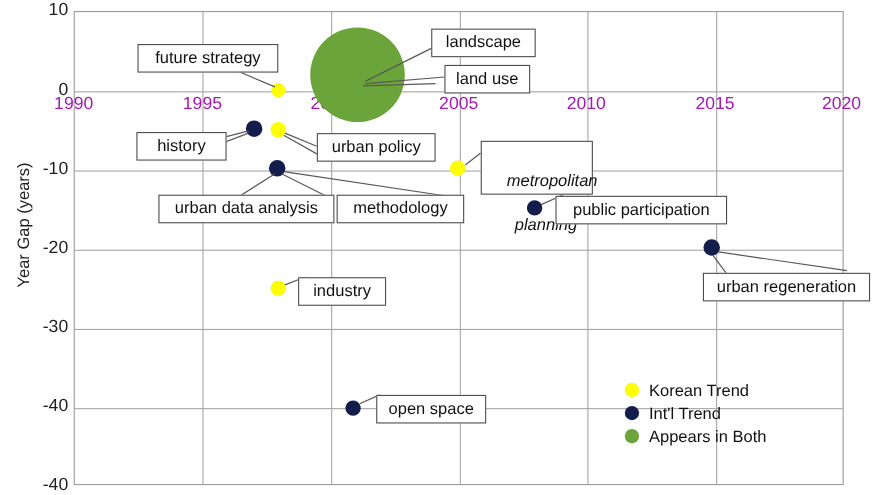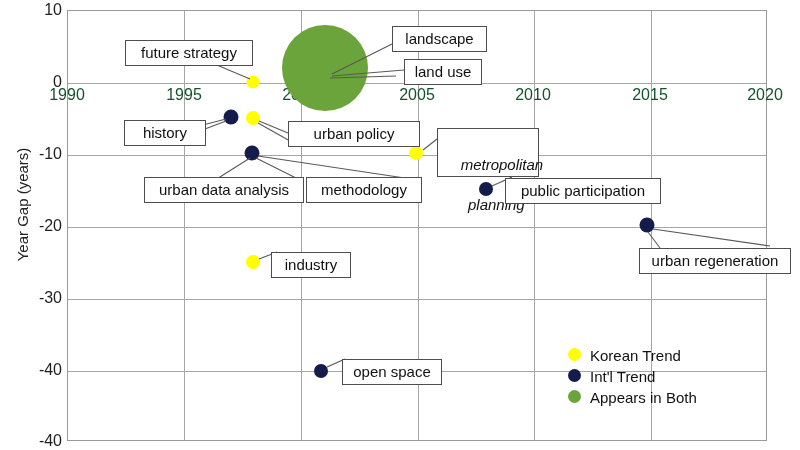--- a/index.html
+++ b/index.html
@@ -62,21 +62,21 @@
   #y-ticks {
     position: absolute;
     left: 0; top: 0;
     width: 62px; height: 450px;
   }
   .xtick {
     position: absolute;
     top: 86px;
     font-size: 16px;
     line-height: 18px;
-    color: #14532d;
+    color: #a21caf;
     transform: translateX(-50%);
     white-space: nowrap;
   }
   #y-axis-title {
     position: absolute;
     left: -78px;
     top: 196px;
     width: 200px;
     text-align: center;
     font-size: 15px;
@@ -232,21 +232,21 @@
   </svg>
 
   <div class="callout" style="left:125px; top:40px; width:128px;">future strategy</div>
 
   <div class="callout" style="left:392px; top:26px; width:95px;">landscape</div>
 
   <div class="callout" style="left:404px; top:59px; width:78px;">land use</div>
 
   <div class="callout" style="left:124px; top:120px; width:82px;">history</div>
 
-  <div class="callout" style="left:288px; top:121px; width:132px;">urban policy</div>
+  <div class="callout" style="left:288px; top:121px; width:108px;">urban policy</div>
 
   <div class="callout" style="left:144px; top:177px; width:160px;">urban data analysis</div>
 
   <div class="callout" style="left:306px; top:177px; width:116px;">methodology</div>
 
   <div class="callout two-line" style="left:437px; top:128px; width:102px; height:49px;">
     <span>metropolitan</span><br>
     <span>planning</span>
   </div>
 

